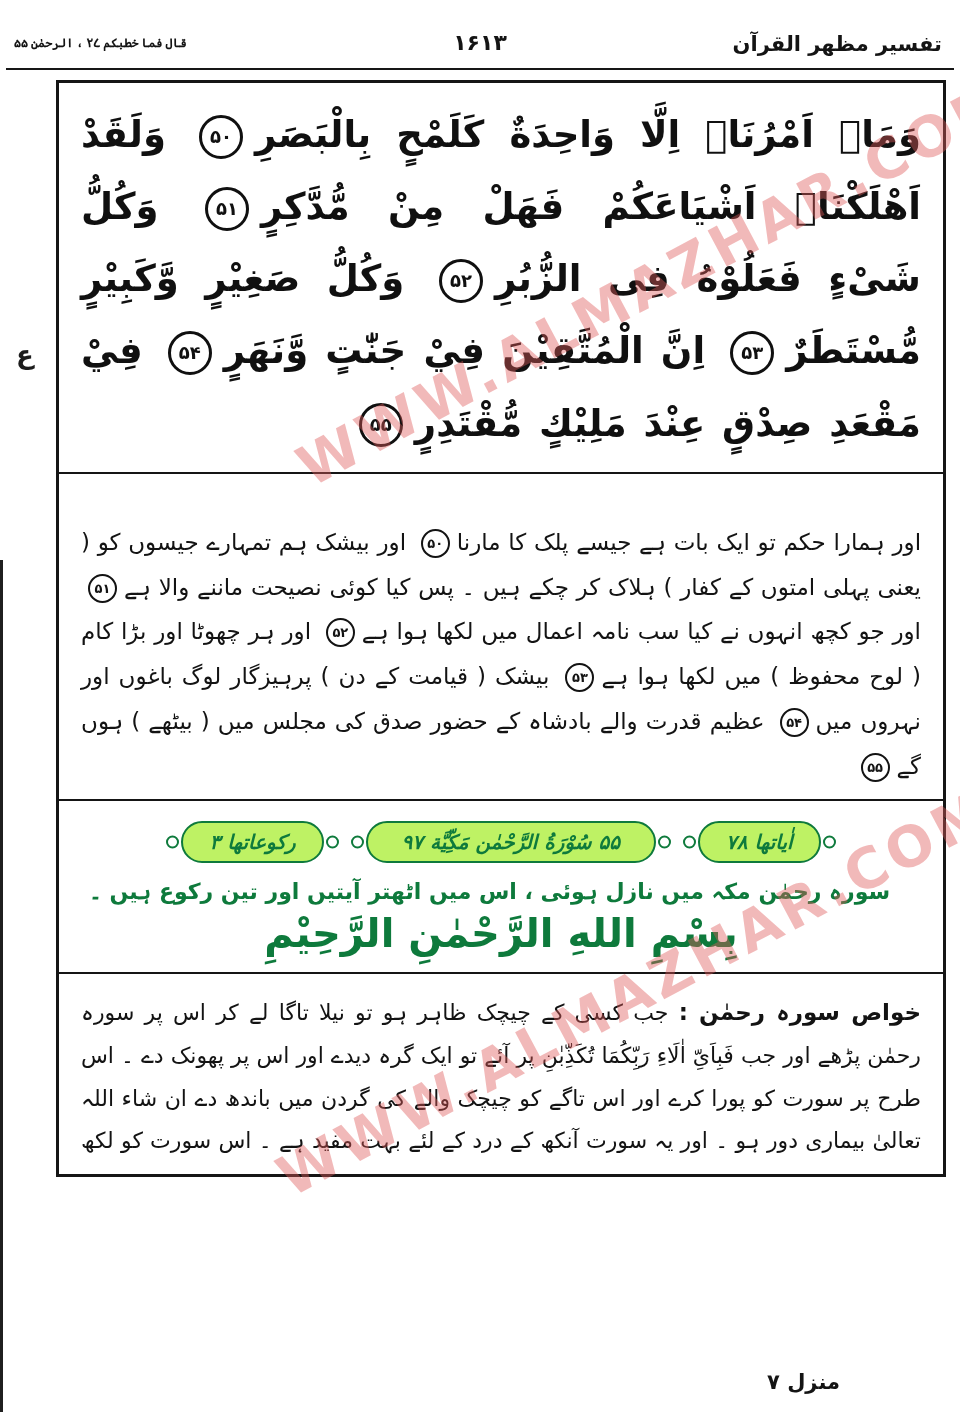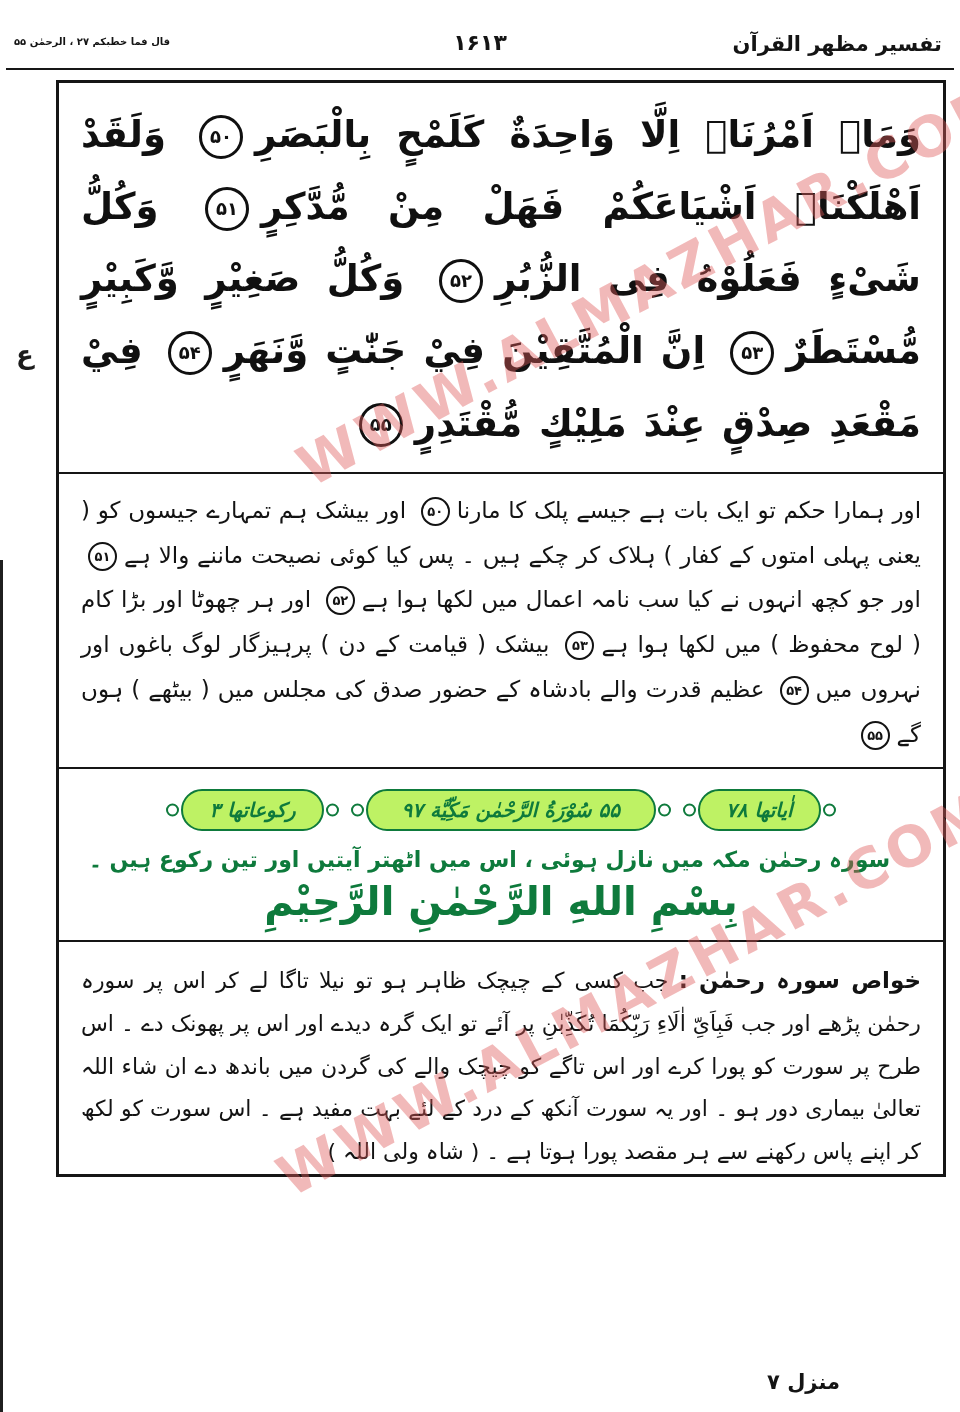--- a/index.html
+++ b/index.html
@@ -5,21 +5,21 @@
   html,body{margin:0;padding:0;background:#ffffff;}
   .page{
     position:relative; width:960px; height:1412px; background:#ffffff;
     font-family:"DejaVu Sans", sans-serif; color:#141414; direction:rtl; overflow:hidden;
   }
 
   
   .page-header{position:absolute; top:28px; left:0; right:0; height:36px;}
   .h-right{position:absolute; right:18px; top:4px; font-size:21px; font-weight:bold;}
   .h-center{position:absolute; left:50%; top:2px; transform:translateX(-50%); font-size:22px; font-weight:bold; letter-spacing:2px;}
-  .h-left{position:absolute; left:14px; top:8px; font-size:10px; font-weight:bold;}
+  .h-left{position:absolute; left:14px; top:8px; font-size:12px; font-weight:bold;font-family:Liberation Serif, serif;}
   .header-rule{position:absolute; top:68px; left:6px; right:6px; border-top:2.5px solid #161616;}
 
   
   .margin-marker{position:absolute; left:16px; top:340px; font-size:26px; font-weight:bold; color:#1c1c1c;}
   .scan-edge{position:absolute; left:0; top:560px; bottom:0; width:3px; background:#1f1f1f;}
 
   
   .content-box{
     position:absolute; top:80px; right:14px; left:56px; height:1097px;
     border:3px solid #151515; box-sizing:border-box; background:transparent; overflow:hidden;
@@ -34,21 +34,21 @@
   .quran .seg{word-spacing:4px;}
   .quran .vnum{
     display:inline-flex; align-items:center; justify-content:center;
     width:38px; height:38px; border:3px solid #101010; border-radius:50%;
     font-size:18px; line-height:1; margin:0 12px; vertical-align:middle;
   }
 
   
   .translation{
     padding:14px 22px 10px; font-size:23px; font-weight:normal; line-height:1.95;
-    text-align:justify; min-height:238px; box-sizing:border-box; color:#131313;
+    text-align:justify; min-height:238px; box-sizing:border-box; color:#131313;margin-top:32px;
   }
   .translation .vnum{
     display:inline-flex; align-items:center; justify-content:center;
     width:25px; height:25px; border:2px solid #131313; border-radius:50%;
     font-size:13px; line-height:1; margin:0 7px; vertical-align:middle; font-weight:bold;
   }
 
   
   .surah-band{
     margin:20px 0 6px; display:flex; flex-direction:row; justify-content:center;

